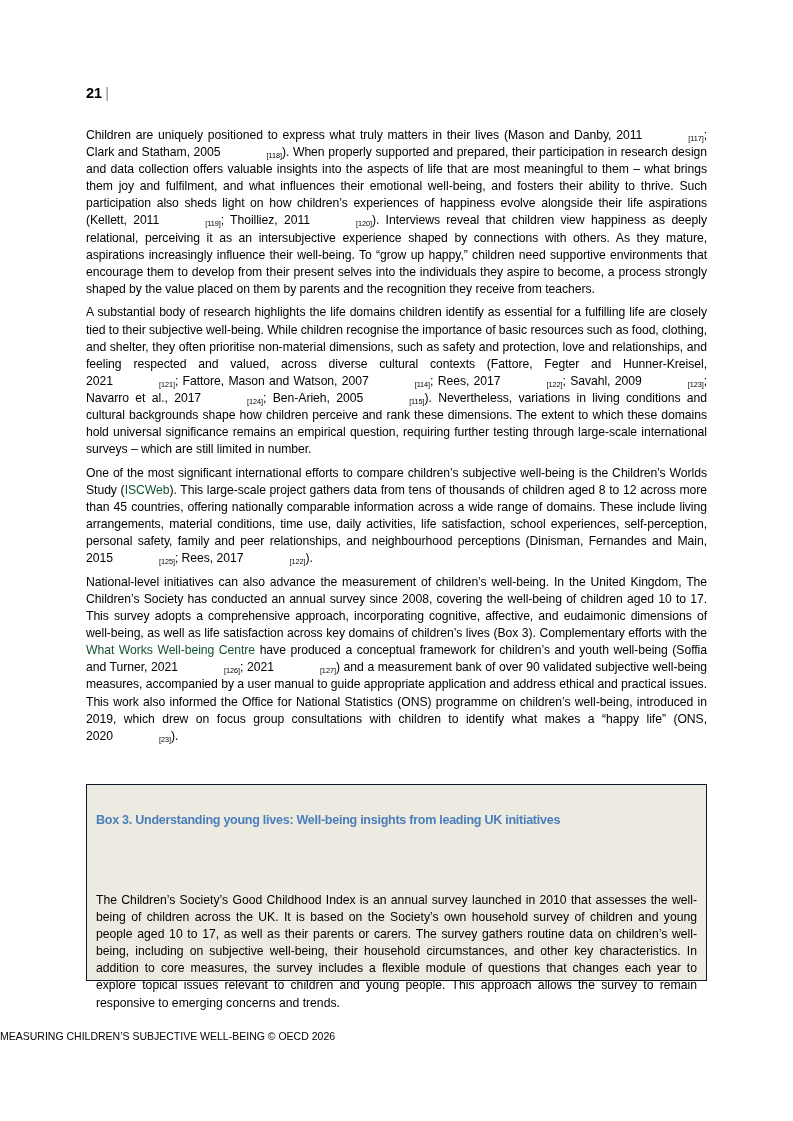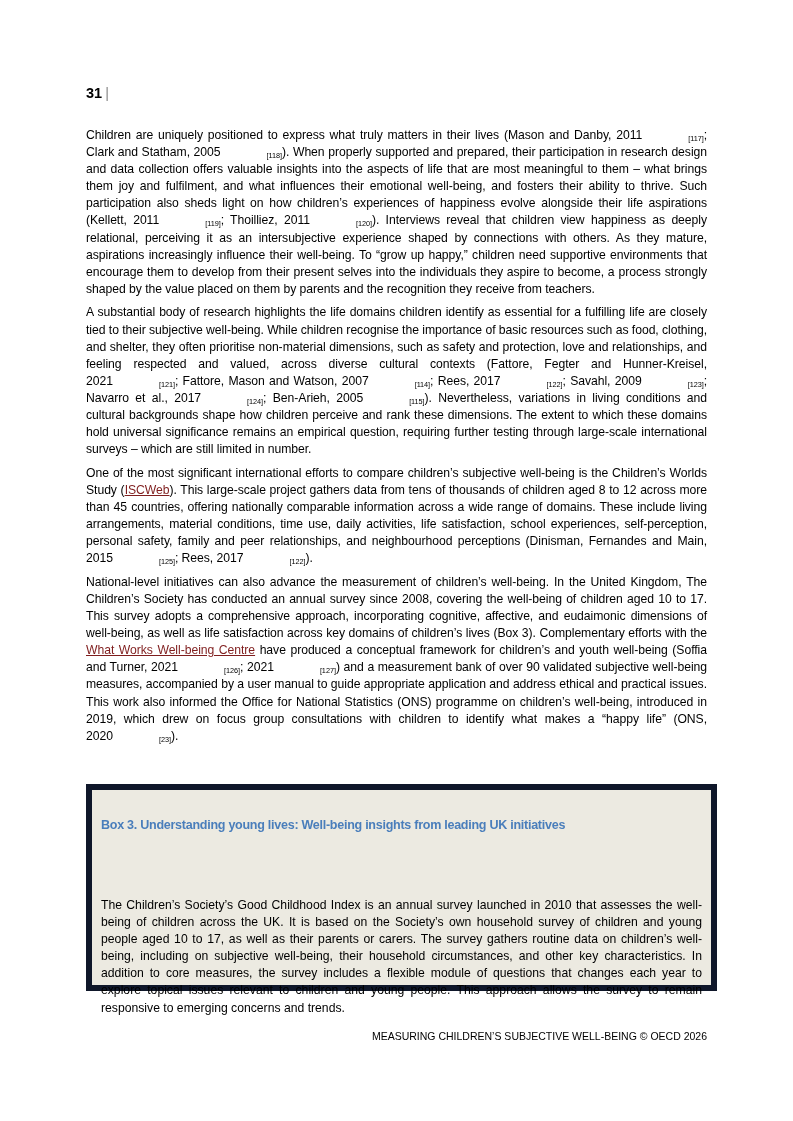--- a/index.html
+++ b/index.html
@@ -14,45 +14,45 @@
   }
   .page-number .sep { font-weight: normal; color: #8a8a8a; margin-left: 3px; }
   .content {
     position: absolute; left: 86px; top: 127px; width: 621px;
   }
   .para {
     font-size: 12.2px; line-height: 17.1px; text-align: justify;
     margin: 0 0 6.5px 0; letter-spacing: -0.05px;
   }
   .para .ref { font-size: 7.3px; vertical-align: -2px; line-height: 0; margin-left: 46px; }
-  .para a { color: #7f1d1d; text-decoration: underline; }
+  .para a { color: #14532d; }
   .box {
     position: absolute; left: 86px; top: 784px; width: 619px; height: 195px;
-    background: #ECEAE1; border: 6px solid #0f172a;
+    background: #ECEAE1; border: 1px solid #0f172a;
   }
   .box-title {
     position: absolute; left: 9px; top: 27px;
     font-size: 13.5px; font-weight: bold; color: #4A7EBB;
     letter-spacing: -0.3px; transform: scaleX(0.93); transform-origin: left;
     white-space: nowrap;
   }
   .box-body {
     position: absolute; left: 9px; top: 59px; width: 601px;
     font-size: 12.2px; line-height: 17.1px; text-align: justify; margin-top: 48px;
   }
   .footer {
-    position: absolute; left: 0; width: 707px; top: 1030px; text-align: right;
+    position: absolute; left: 0; width: 707px; top: 1030px; 
     font-size: 10.5px; letter-spacing: 0px;
   }
 </style>
 </head>
 <body>
 
 <div class="page-number">
-  <span>31</span><span class="sep">|</span>
+  <span>21</span><span class="sep">|</span>
 </div>
 
 <div class="content">
   <p class="para"><span>Children are uniquely positioned to express what truly matters in their lives (Mason and Danby, 2011</span><span class="ref">[117]</span><span>; Clark and Statham, 2005</span><span class="ref">[118]</span><span>). When properly supported and prepared, their participation in research design and data collection offers valuable insights into the aspects of life that are most meaningful to them – what brings them joy and fulfilment, and what influences their emotional well-being, and fosters their ability to thrive. Such participation also sheds light on how children’s experiences of happiness evolve alongside their life aspirations (Kellett, 2011</span><span class="ref">[119]</span><span>; Thoilliez, 2011</span><span class="ref">[120]</span><span>). Interviews reveal that children view happiness as deeply relational, perceiving it as an intersubjective experience shaped by connections with others. As they mature, aspirations increasingly influence their well-being. To “grow up happy,” children need supportive environments that encourage them to develop from their present selves into the individuals they aspire to become, a process strongly shaped by the value placed on them by parents and the recognition they receive from teachers.</span></p>
   <p class="para"><span>A substantial body of research highlights the life domains children identify as essential for a fulfilling life are closely tied to their subjective well-being. While children recognise the importance of basic resources such as food, clothing, and shelter, they often prioritise non-material dimensions, such as safety and protection, love and relationships, and feeling respected and valued, across diverse cultural contexts (Fattore, Fegter and Hunner-Kreisel, 2021</span><span class="ref">[121]</span><span>; Fattore, Mason and Watson, 2007</span><span class="ref">[114]</span><span>; Rees, 2017</span><span class="ref">[122]</span><span>; Savahl, 2009</span><span class="ref">[123]</span><span>; Navarro et al., 2017</span><span class="ref">[124]</span><span>; Ben-Arieh, 2005</span><span class="ref">[115]</span><span>). Nevertheless, variations in living conditions and cultural backgrounds shape how children perceive and rank these dimensions. The extent to which these domains hold universal significance remains an empirical question, requiring further testing through large-scale international surveys – which are still limited in number.</span></p>
   <p class="para"><span>One of the most significant international efforts to compare children’s subjective well-being is the Children’s Worlds Study (</span><a>ISCWeb</a><span>). This large-scale project gathers data from tens of thousands of children aged 8 to 12 across more than 45 countries, offering nationally comparable information across a wide range of domains. These include living arrangements, material conditions, time use, daily activities, life satisfaction, school experiences, self-perception, personal safety, family and peer relationships, and neighbourhood perceptions (Dinisman, Fernandes and Main, 2015</span><span class="ref">[125]</span><span>; Rees, 2017</span><span class="ref">[122]</span><span>).</span></p>
   <p class="para"><span>National-level initiatives can also advance the measurement of children’s well-being. In the United Kingdom, The Children’s Society has conducted an annual survey since 2008, covering the well-being of children aged 10 to 17. This survey adopts a comprehensive approach, incorporating cognitive, affective, and eudaimonic dimensions of well-being, as well as life satisfaction across key domains of children’s lives (Box 3). Complementary efforts with the </span><a>What Works Well-being Centre</a><span> have produced a conceptual framework for children’s and youth well-being (Soffia and Turner, 2021</span><span class="ref">[126]</span><span>; 2021</span><span class="ref">[127]</span><span>) and a measurement bank of over 90 validated subjective well-being measures, accompanied by a user manual to guide appropriate application and address ethical and practical issues. This work also informed the Office for National Statistics (ONS) programme on children’s well-being, introduced in 2019, which drew on focus group consultations with children to identify what makes a “happy life” (ONS, 2020</span><span class="ref">[23]</span><span>).</span></p>
 </div>
 
 <div class="box">

